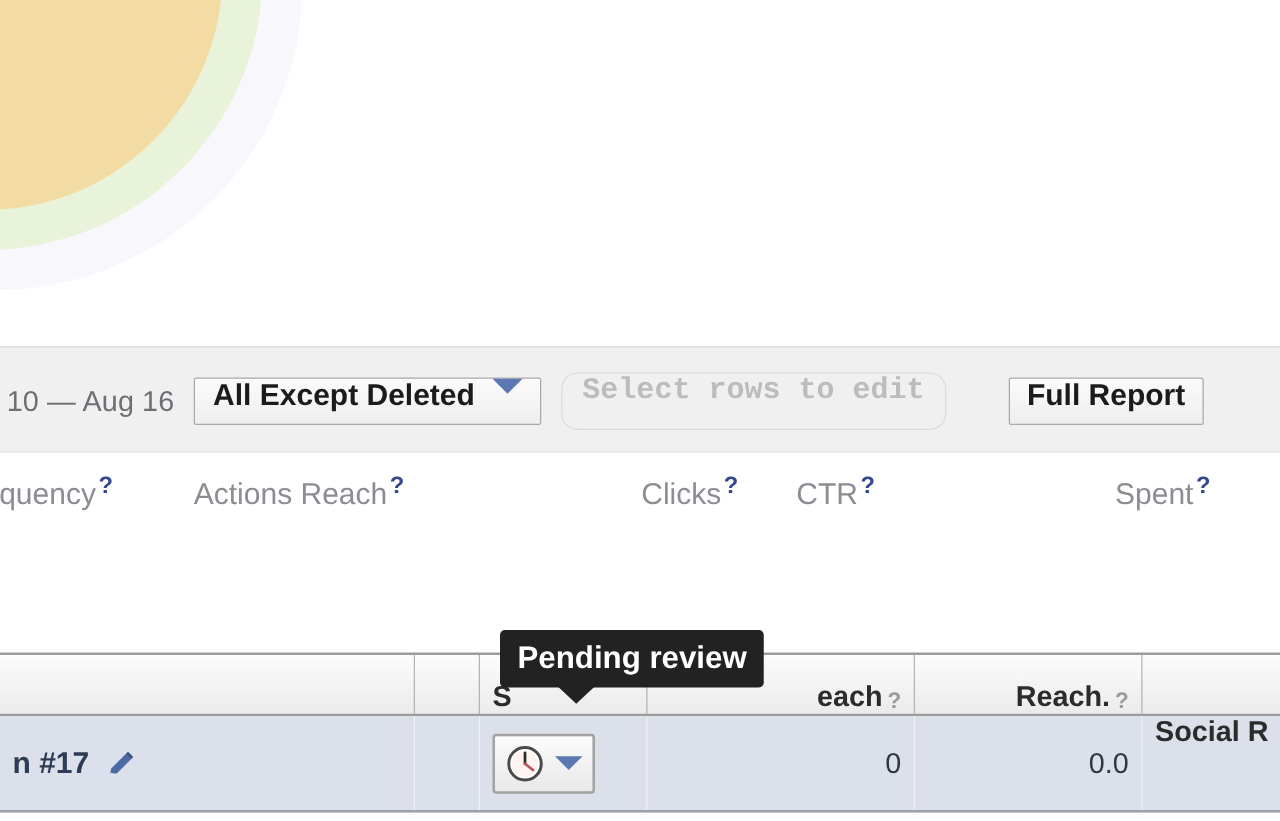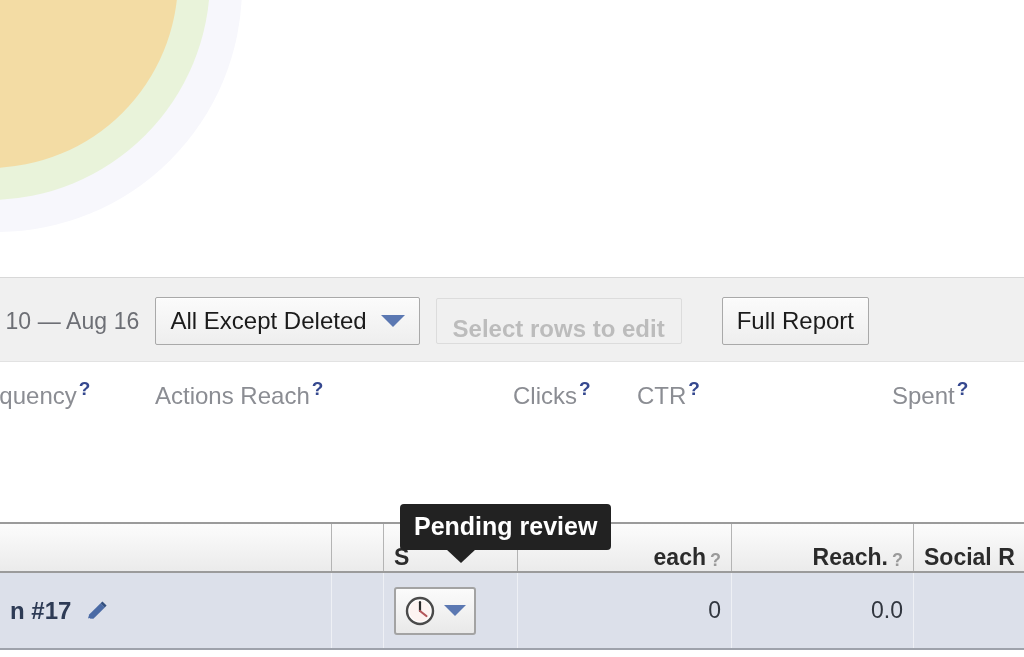--- a/index.html
+++ b/index.html
@@ -27,44 +27,44 @@
   }
   #toolbar-inner {
     position: absolute; left: 0; top: 20px; height: 46px;
     display: flex; align-items: center; gap: 16px; padding-left: 0;
   }
   #date-range {
     font-size: 23px; color: #6d6f75; white-space: nowrap;
     margin-left: -14px; letter-spacing: .1px;
   }
   .btn {
-    display: inline-flex; align-items: center; justify-content: center;
+    display: inline-flex; align-items: flex-start; justify-content: center;
     box-sizing: border-box;
     background: linear-gradient(to bottom, #fbfbfb 0%, #eeeeee 100%);
     border: 1px solid #a9a9a9;
     border-radius: 2px;
-    font-size: 24px; font-weight: normal; color: #1b1b1b;
-    padding: 0 14px; height: 48px;
+    font-size: 24px; font-weight: bold; color: #1b1b1b;
+    padding: 0 14px; height: 38px;
     box-shadow: 0 1px 0 rgba(255,255,255,.8) inset;
   }
   #filter-btn { gap: 14px; }
   .caret {
     width: 0; height: 0;
     border-left: 12px solid transparent;
     border-right: 12px solid transparent;
     border-top: 12px solid #5b78b2;
     display: inline-block;
   }
   #select-rows-box {
-    display: inline-flex; align-items: flex-end; box-sizing: border-box;
+    display: inline-flex; align-items: flex-start; box-sizing: border-box;
     height: 46px; padding: 0 16px;
-    background: #f0f0f0; border: 1px solid #dcdcdc; border-radius: 2px;
-    font-size: 24px; font-weight: bold; color: #bcbcbc; white-space: nowrap;
-  }
-  #full-report-btn { margin-left: 24px; }
+    background: #f0f0f0; border: 1px solid #dcdcdc; border-radius: 13px;
+    font-size: 24px; font-weight: bold; color: #bcbcbc; white-space: nowrap; font-family: Liberation Mono, monospace;
+  }
+  #full-report-btn { margin-left: 34px; }
 
   
   #metric-header {
     position: absolute; left: 0; top: 378px; width: 1024px; height: 46px;
   }
   .metric {
     position: absolute; top: 0;
     font-size: 24px; color: #8b8d93; white-space: nowrap;
   }
   .metric .q {
@@ -82,21 +82,21 @@
   }
   #thead .th {
     box-sizing: border-box; height: 100%;
     display: flex; align-items: flex-end;
     border-right: 1px solid #b4b4b4;
     font-size: 23px; font-weight: bold; color: #2b2b2b;
     padding: 0 10px; white-space: nowrap; overflow: hidden;
   }
   #thead .th.num { justify-content: flex-end; }
   #thead .th .q { color: #9a9a9a; font-weight: bold; font-size: 18px; vertical-align: super; margin-left: 4px; }
-  #thead .th.last { border-right: none; }
+  #thead .th.last { border-right: none; margin-top: 28px; }
 
   #trow {
     display: flex; height: 77px; box-sizing: border-box;
     background: #dce0ea;
     border-bottom: 2px solid #9ea2ab;
   }
   #trow .td {
     box-sizing: border-box; height: 100%;
     display: flex; align-items: center;
     border-right: 1px solid #eef0f5;

